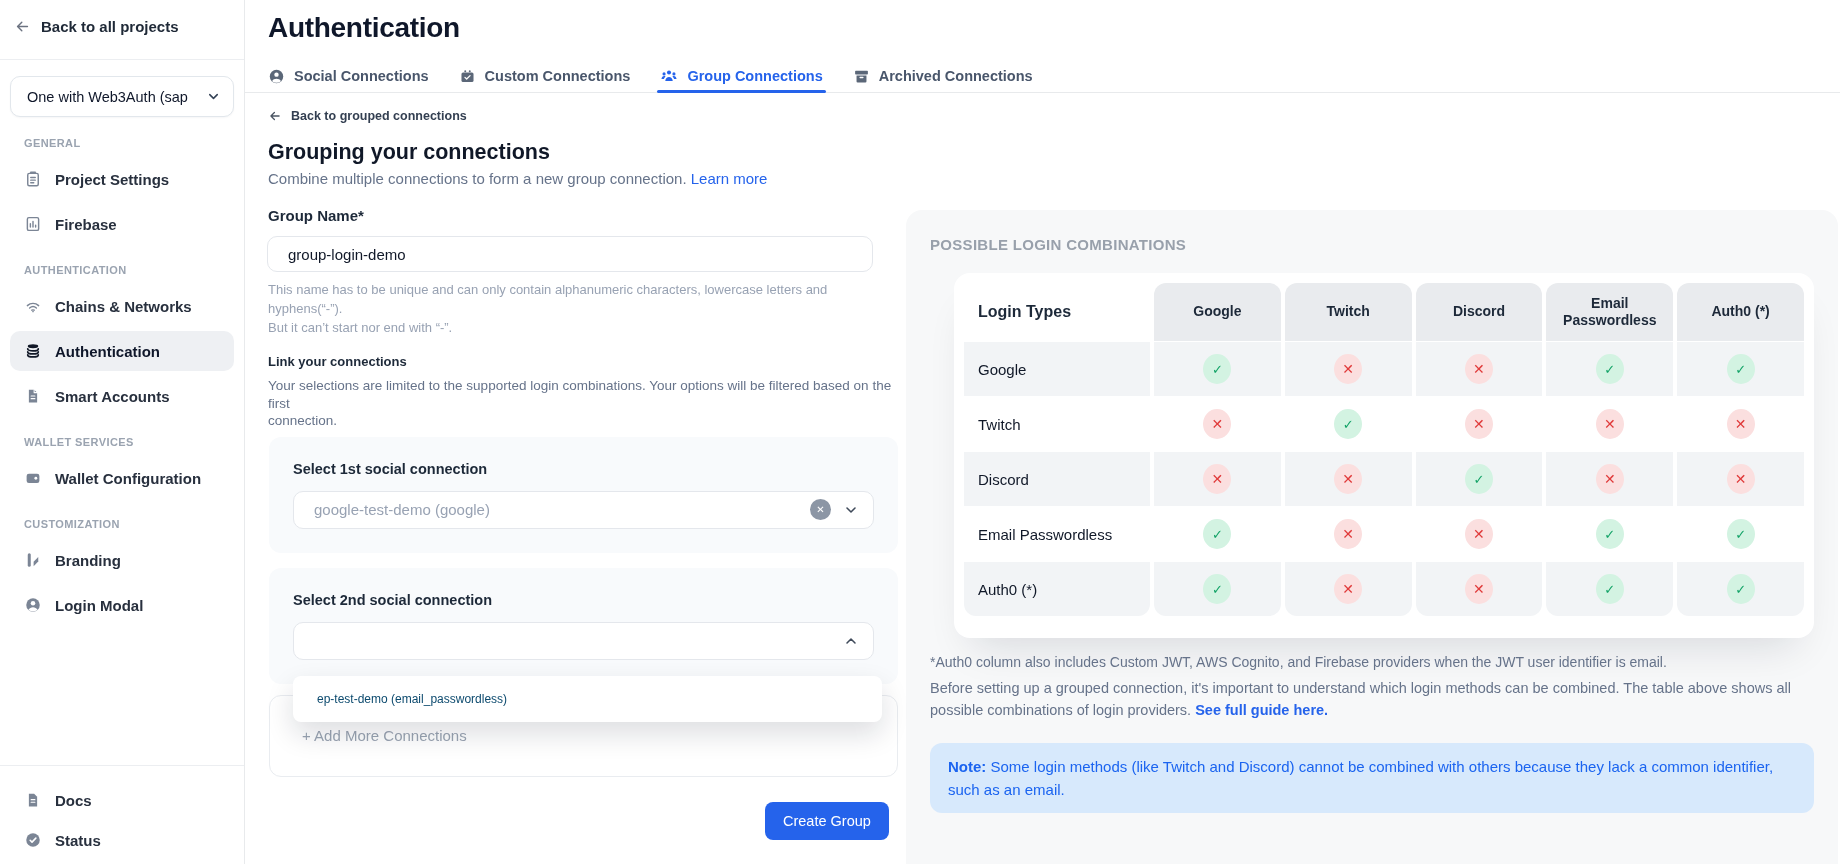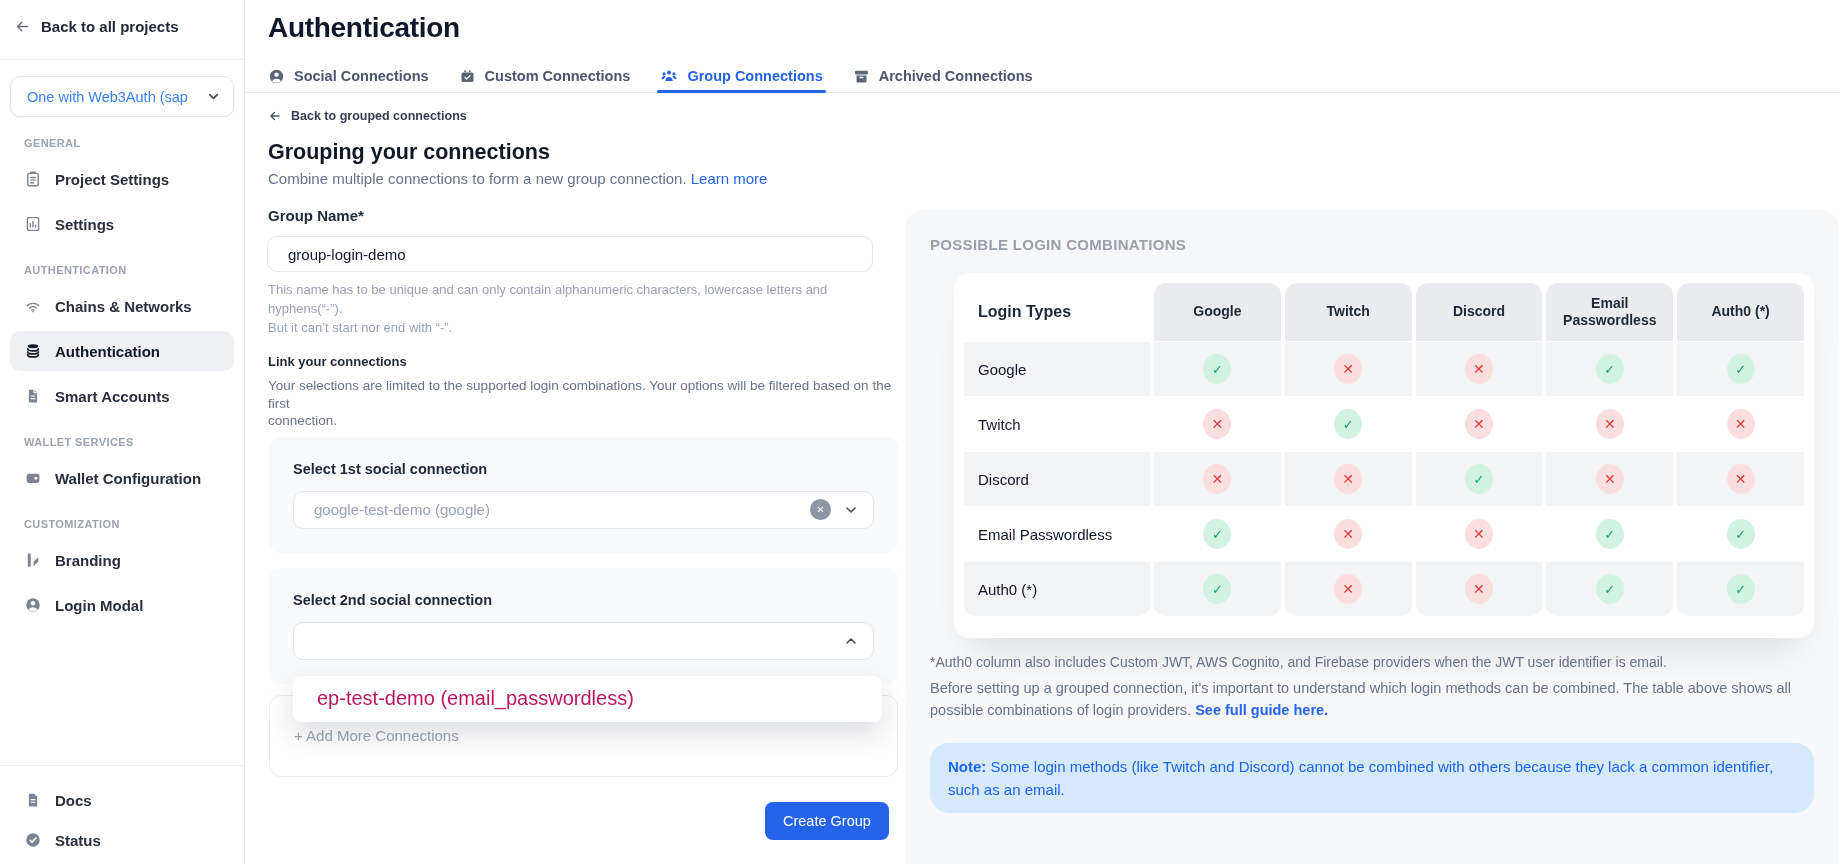--- a/index.html
+++ b/index.html
@@ -6,21 +6,21 @@
   html,body { width:1840px; height:864px; overflow:hidden; background:#fff;
     font-family:"Liberation Sans","DejaVu Sans",sans-serif; color:#252f3f; }
   body { display:flex; }
 
   
   aside.sidebar { width:245px; min-width:245px; height:864px; border-right:1px solid #e8eaec; position:relative; }
   .back-row { display:flex; align-items:center; gap:10px; padding:18px 14px 24px 14px; font-size:15px; font-weight:700; color:#1f2937; cursor:pointer; }
   .back-row .icn { color:#6b7280; }
   .sb-divider { border-top:1px solid #eceef1; }
   .proj-select { margin:16px 10px 0 10px; width:224px; height:41px; background:#fff; border:1px solid #e2e7ec; border-radius:10px;
-    display:flex; align-items:center; justify-content:space-between; padding:0 12px 0 16px; font-size:14.5px; color:#3b82f6;
+    display:flex; align-items:center; justify-content:space-between; padding:0 12px 0 16px; font-size:14.5px; color:#0f172a;
     box-shadow:0 1px 2px rgba(16,24,40,.04); cursor:pointer; font-family:inherit; }
   .proj-txt { white-space:nowrap; overflow:hidden; max-width:176px; }
   #side-nav { padding:0 10px; }
   .side-label { margin:20px 14px 8px 14px; font-size:11px; font-weight:700; letter-spacing:.4px; color:#9aa3b0; height:14px; }
   .side-item { height:40px; margin-bottom:5px; display:flex; align-items:center; gap:13px; padding:0 14px; border-radius:10px;
     font-size:15px; font-weight:600; color:#28303e; cursor:pointer; }
   .side-item .icn { color:#7b8595; display:flex; }
   .side-item.active { background:#eef0f3; color:#0f172a; }
   .side-item.active .icn { color:#111827; }
   .sb-footer { position:absolute; left:0; right:0; bottom:0; padding-bottom:4px; }
@@ -55,23 +55,23 @@
   .sel-card + .sel-card { margin-top:15px; }
   .sel-label { font-size:14.5px; font-weight:700; color:#1d2939; height:20px; }
   .sel-input { margin-top:10px; height:38px; background:#fff; border:1px solid #e4e7ec; border-radius:10px; position:relative;
     display:flex; align-items:center; padding:0 70px 0 20px; font-size:15px; cursor:pointer; }
   .sel-value { color:#98a2b3; }
   .sel-icons { position:absolute; right:14px; top:0; bottom:0; display:flex; align-items:center; gap:12px; }
   .clear-btn { width:21px; height:21px; border-radius:50%; background:#8c96a5; color:#fff; font-size:10px; font-weight:700;
     display:flex; align-items:center; justify-content:center; cursor:pointer; }
   .chev { color:#3f4a5a; display:flex; cursor:pointer; }
   .dropdown { position:absolute; left:24px; right:16px; top:108px; height:46px; background:#fff; border-radius:8px; z-index:6;
-    box-shadow:0 12px 28px rgba(16,24,40,.14); display:flex; align-items:center; padding:0 24px; font-size:20px; color:#be185d; cursor:pointer; }
+    box-shadow:0 12px 28px rgba(16,24,40,.14); display:flex; align-items:center; padding:0 24px; font-size:12px; color:#0c4a6e; cursor:pointer; }
   .add-card { margin:11px 0 0 24px; width:629px; height:82px; background:#fff; border:1px solid #e9ecf0; border-radius:12px;
-    display:flex; align-items:center; padding:0 24px; font-size:15px; color:#9aa4b2; cursor:pointer; }
+    display:flex; align-items:center; padding:0 32px; font-size:15px; color:#9aa4b2; cursor:pointer; }
   .create-btn { display:block; margin:25px 0 16px 520px; height:38px; padding:0 18px; background:var(--accent); color:#fff;
     border:none; border-radius:8px; font-size:14.5px; font-weight:500; font-family:inherit; cursor:pointer; }
 
   
   .combo-panel { position:absolute; left:661px; top:210px; width:932px; height:700px; background:#f7f8f9; border-radius:16px; padding:26px 24px; }
   .combo-title { font-size:15px; font-weight:700; letter-spacing:.3px; color:#98a0ab; }
   .combo-card { margin:20px 0 0 24px; width:860px; background:#fff; border-radius:16px; padding:10px 10px 22px 10px;
     box-shadow:0 24px 40px -18px rgba(16,24,40,.14); }
   #combo-table { display:grid; grid-template-columns:186px repeat(5,1fr); column-gap:4px; }
   .col { display:flex; flex-direction:column; border-radius:12px; overflow:hidden; }
@@ -80,21 +80,21 @@
     font-size:14px; font-weight:700; color:#1d2939; background:#e9ebee; line-height:1.25; padding:0 8px; }
   .col.corner .hcell { background:#fff; justify-content:flex-start; padding-left:14px; font-size:16px; }
   .bcell { height:55px; display:flex; align-items:center; justify-content:center; border-top:1px solid #fff; background:#fff; }
   .col.corner .bcell { justify-content:flex-start; padding-left:14px; font-size:15px; font-weight:500; color:#101828; }
   .mark { width:28px; height:30px; border-radius:50%; display:flex; align-items:center; justify-content:center; font-size:13px; }
   .mark.yes { background:#d3f3e2; color:#13a367; font-weight:600; }
   .mark.no  { background:#fbdfdf; color:#e03a3a; font-weight:700; font-size:14px; }
   .combo-fn { margin-top:16px; font-size:14px; color:#66738a; }
   .combo-guide { margin-top:8px; font-size:14.5px; line-height:21.5px; color:#66738a; width:880px; }
   .combo-guide a { font-weight:600; }
-  .note-box { margin-top:22px; width:884px; background:#d7e9fc; border-radius:19px; padding:12px 18px; font-size:15px; line-height:23px; color:#1b64f0; }
+  .note-box { margin-top:22px; width:884px; background:#d7e9fc; border-radius:12px; padding:12px 18px; font-size:15px; line-height:23px; color:#1b64f0; }
   .note-box b { font-weight:700; }
   :root { --accent:#2563eb; }
 </style>
 </head>
 <body>
 
 <aside class="sidebar">
   <div class="back-row">
     <span class="icn">
       <svg width="17" height="17" viewBox="0 0 24 24" fill="none" stroke="currentColor" stroke-width="2" stroke-linecap="round" stroke-linejoin="round">
@@ -124,21 +124,21 @@
         </span>
         <span>Project Settings</span>
       </div>
       <div class="side-item">
         <span class="icn">
           <svg width="18" height="18" viewBox="0 0 24 24" fill="none" stroke="currentColor" stroke-width="1.9" stroke-linecap="round" stroke-linejoin="round">
             <rect x="4.5" y="3.5" width="15" height="17" rx="2"></rect>
             <path d="M8.5 16v-4.5M12 16V8.5M15.5 16v-2.5"></path>
           </svg>
         </span>
-        <span>Settings</span>
+        <span>Firebase</span>
       </div>
       <div class="side-label">AUTHENTICATION</div>
       <div class="side-item">
         <span class="icn">
           <svg width="18" height="18" viewBox="0 0 24 24" fill="none" stroke="currentColor" stroke-width="1.9" stroke-linecap="round" stroke-linejoin="round">
             <path d="M4.5 11.5a11 11 0 0 1 15 0"></path>
             <path d="M7.5 14.7a7 7 0 0 1 9 0"></path>
             <path d="M10.4 17.6a3.3 3.3 0 0 1 3.2 0"></path>
             <circle cx="12" cy="19.4" r="1.1" fill="currentColor" stroke="none"></circle>
           </svg>

